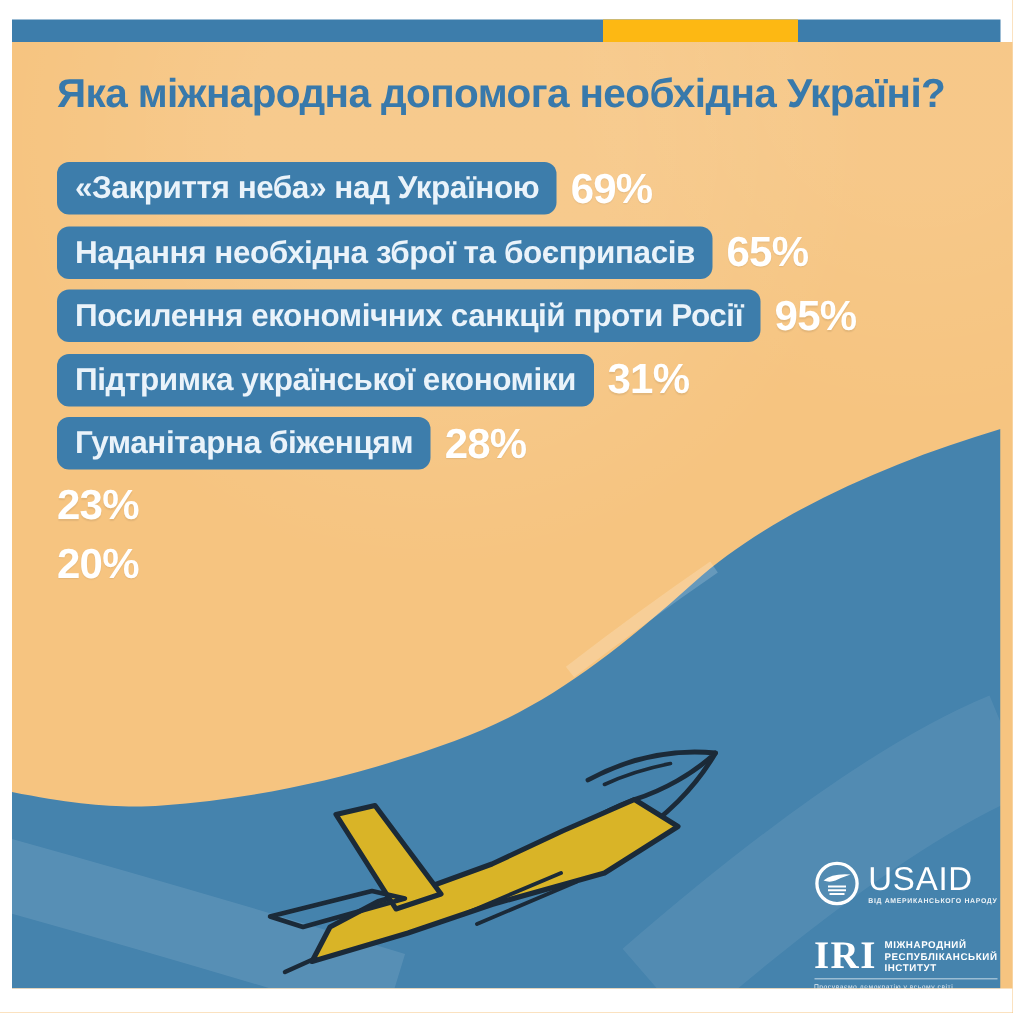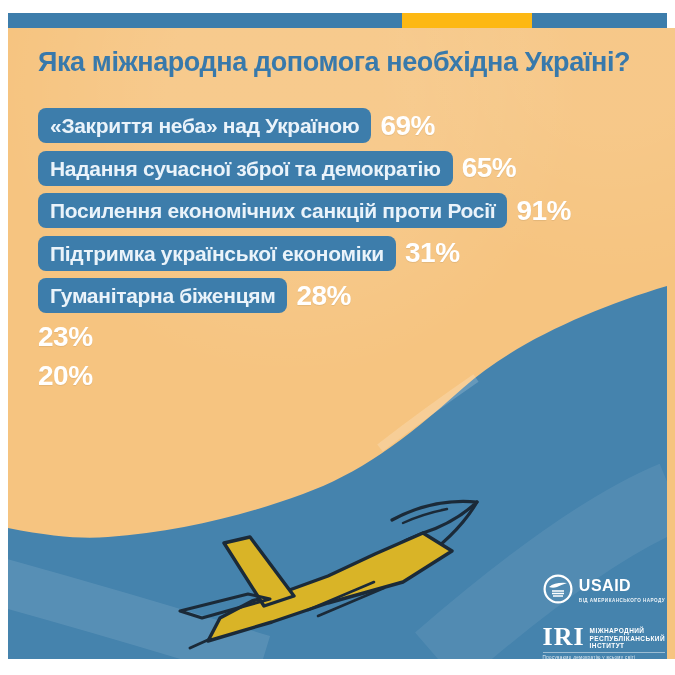--- a/index.html
+++ b/index.html
@@ -28,21 +28,21 @@
     display:inline-block;background:#3d7dab;color:#eaf3fa;height:35px;line-height:35px;
     padding:0 12px;border-radius:8px;font-size:21px;font-weight:700;letter-spacing:-0.3px;
     white-space:nowrap;
   }
   .pct{font-size:28px;font-weight:700;color:#ffffff;letter-spacing:-0.5px;
        text-shadow:0 1px 1px rgba(0,0,0,0.08);}
   
   .usaid{position:absolute;right:14px;top:546px;display:flex;align-items:center;gap:6px;color:#fff;}
   .usaid .seal{width:30px;height:30px;flex:0 0 auto;}
   .usaid .txtcol{display:flex;flex-direction:column;}
-  .usaid .wordmark{font-size:16px;font-weight:700;letter-spacing:0.5px;line-height:22px;}
+  .usaid .wordmark{font-size:22px;font-weight:400;letter-spacing:0.5px;line-height:22px;}
   .usaid .tagline{font-size:4.6px;font-weight:700;letter-spacing:0.45px;opacity:0.9;margin-top:1.5px;white-space:nowrap;}
   .iri{position:absolute;right:14px;top:597px;color:#fff;}
   .iri .toprow{display:flex;align-items:flex-start;gap:5px;}
   .iri .wordmark{font-family:"Liberation Serif",serif;font-size:26px;font-weight:700;line-height:24px;letter-spacing:1px;}
   .iri .org{display:flex;flex-direction:column;padding-top:2px;}
   .iri .org span{font-size:6.5px;font-weight:700;letter-spacing:0.4px;line-height:7.5px;white-space:nowrap;}
   .iri .tagline{margin-top:2.5px;padding-top:1.5px;border-top:0.5px solid rgba(255,255,255,0.55);
        font-size:4.5px;letter-spacing:0.35px;opacity:0.85;white-space:nowrap;}
 </style>
 </head>
@@ -85,26 +85,26 @@
     </svg>
 
     <div class="title">Яка міжнародна допомога необхідна Україні?</div>
 
     <div class="rows">
       <div class="row">
         <span class="pill">«Закриття неба» над Україною</span>
         <span class="pct">69%</span>
       </div>
       <div class="row">
-        <span class="pill">Надання сучасної зброї та демократію</span>
+        <span class="pill">Надання необхідна зброї та боєприпасів</span>
         <span class="pct">65%</span>
       </div>
       <div class="row">
         <span class="pill">Посилення економічних санкцій проти Росії</span>
-        <span class="pct">91%</span>
+        <span class="pct">95%</span>
       </div>
       <div class="row">
         <span class="pill">Підтримка української економіки</span>
         <span class="pct">31%</span>
       </div>
       <div class="row">
         <span class="pill">Гуманітарна біженцям</span>
         <span class="pct">28%</span>
       </div>
       <div class="row">

